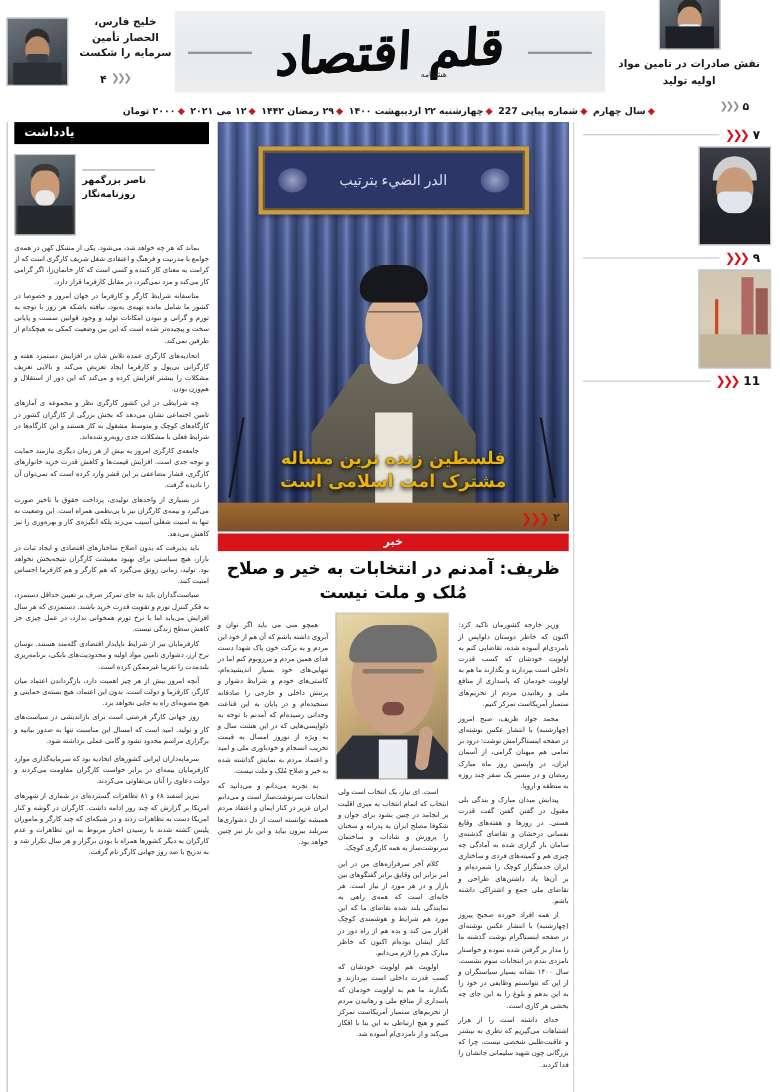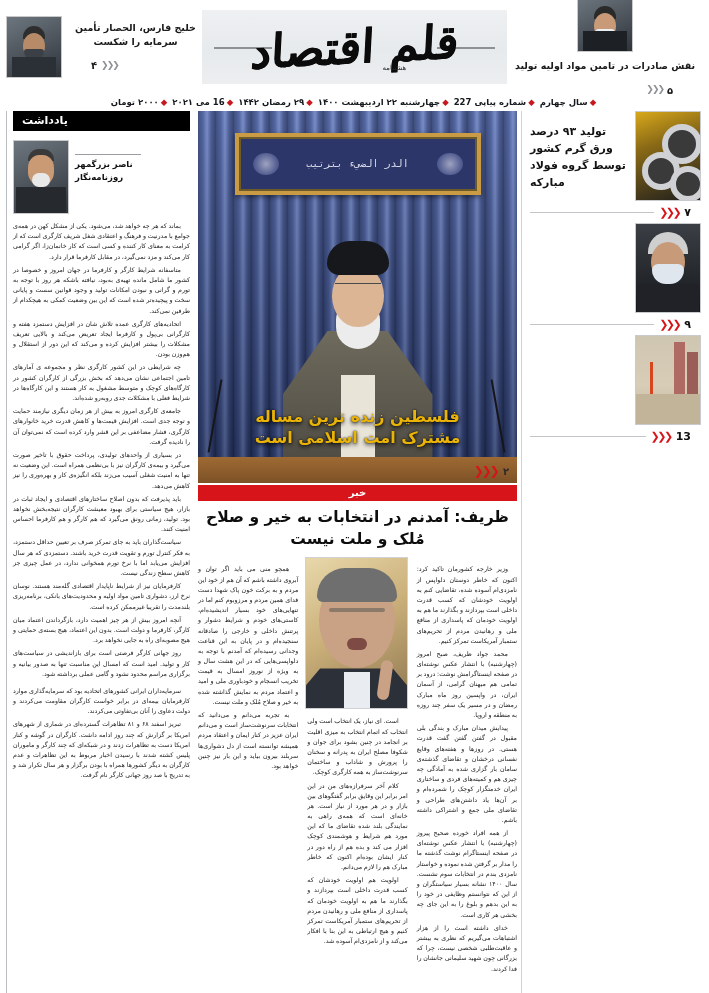--- a/index.html
+++ b/index.html
@@ -27,21 +27,21 @@
   
   .masthead {
     position: relative;
     height: 94px;
     display: flex;
     align-items: center;
     padding: 0 6px;
     box-sizing: border-box;
   }
   .mh-side {
-    width: 196px;
+    width: 153px;
     display: flex;
     align-items: center;
     gap: 7px;
     box-sizing: border-box;
   }
   .mh-side.right { flex-direction: column; }
   .mh-side.left  { flex-direction: row-reverse; }
 
   .mh-thumb {
     width: 54px;
@@ -226,22 +226,22 @@
     position: absolute;
     top: 22px; left: 50%; transform: translateX(-50%);
     width: 238px; height: 54px;
     background: #2c3669;
     border: 4px solid #c89b44;
     box-shadow: inset 0 0 0 2px #6d5a2a, 0 2px 5px rgba(0,0,0,.45);
     display: flex; align-items: center; justify-content: center;
   }
   .plaque-cal {
     color: #e8e9f4;
-    font-size: 10px;
-    font-family: Liberation Mono, monospace;
+    font-size: 13px;
+    font-family: Liberation Serif, serif;
     letter-spacing: 1px;
     opacity: .93;
     white-space: nowrap;
   }
   .plaque-medal {
     position: absolute; top: 50%; transform: translateY(-50%);
     width: 26px; height: 22px;
     border-radius: 50%;
     background: radial-gradient(circle,#cfd2e6 0%, #6d77a8 60%, #3a447a 100%);
     opacity: .7;
@@ -482,39 +482,29 @@
         </div>
       </div>
     </div>
   </div>
 
   <div class="datebar">
     <span class="dot">◆</span><span>سال چهارم</span>
     <span class="dot">◆</span><span>شماره پیاپی 227</span>
     <span class="dot">◆</span><span>چهارشنبه ۲۲ اردیبهشت ۱۴۰۰</span>
     <span class="dot">◆</span><span>۲۹ رمضان ۱۴۴۲</span>
-    <span class="dot">◆</span><span>16 می ۲۰۲۱</span>
+    <span class="dot">◆</span><span>۱۲ می ۲۰۲۱</span>
     <span class="dot">◆</span><span>۲۰۰۰ تومان</span>
   </div>
 
   <div class="grid">
 
     <div class="rail">
 
       <div class="rail-item">
-        <div class="rail-row">
-          <div class="rail-thumb">
-            <div class="art-coils">
-                <i></i>
-                <i></i>
-                <i></i>
-              </div>
-          </div>
-          <div class="rail-title">تولید ۹۳ درصد ورق گرم کشور توسط گروه فولاد مبارکه</div>
-        </div>
         <div class="rail-foot">
           <span class="num">۷</span>
           <span class="chv">❮❮❮</span>
           <span class="line"></span>
         </div>
       </div>
 
       <div class="rail-item">
         <div class="rail-row">
           <div class="rail-thumb">
@@ -538,21 +528,21 @@
           <div class="rail-thumb">
             <div class="art-site">
               <div class="tower a"></div>
                 <div class="tower b"></div>
               <div class="crane"></div>
                 <div class="ground"></div>
             </div>
           </div>
         </div>
         <div class="rail-foot">
-          <span class="num">13</span>
+          <span class="num">11</span>
           <span class="chv">❮❮❮</span>
           <span class="line"></span>
         </div>
       </div>
     </div>
 
     <div class="col-main">
 
       <div class="hero">
         <div class="curtain"></div>

